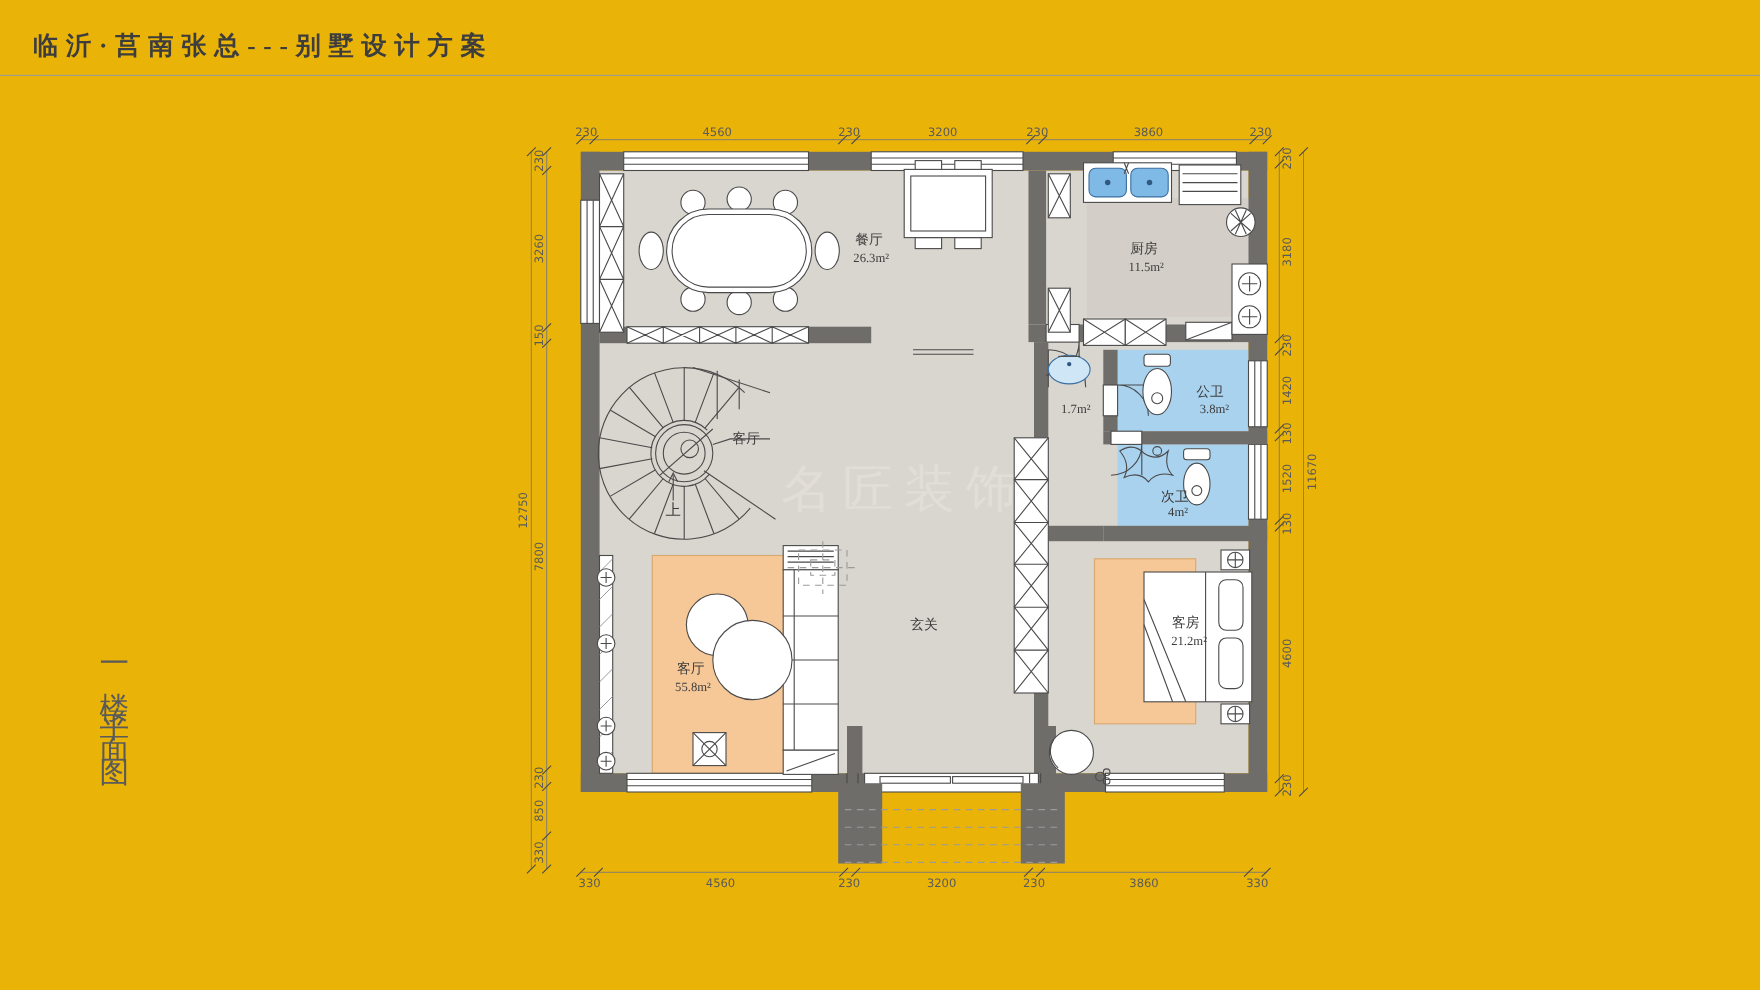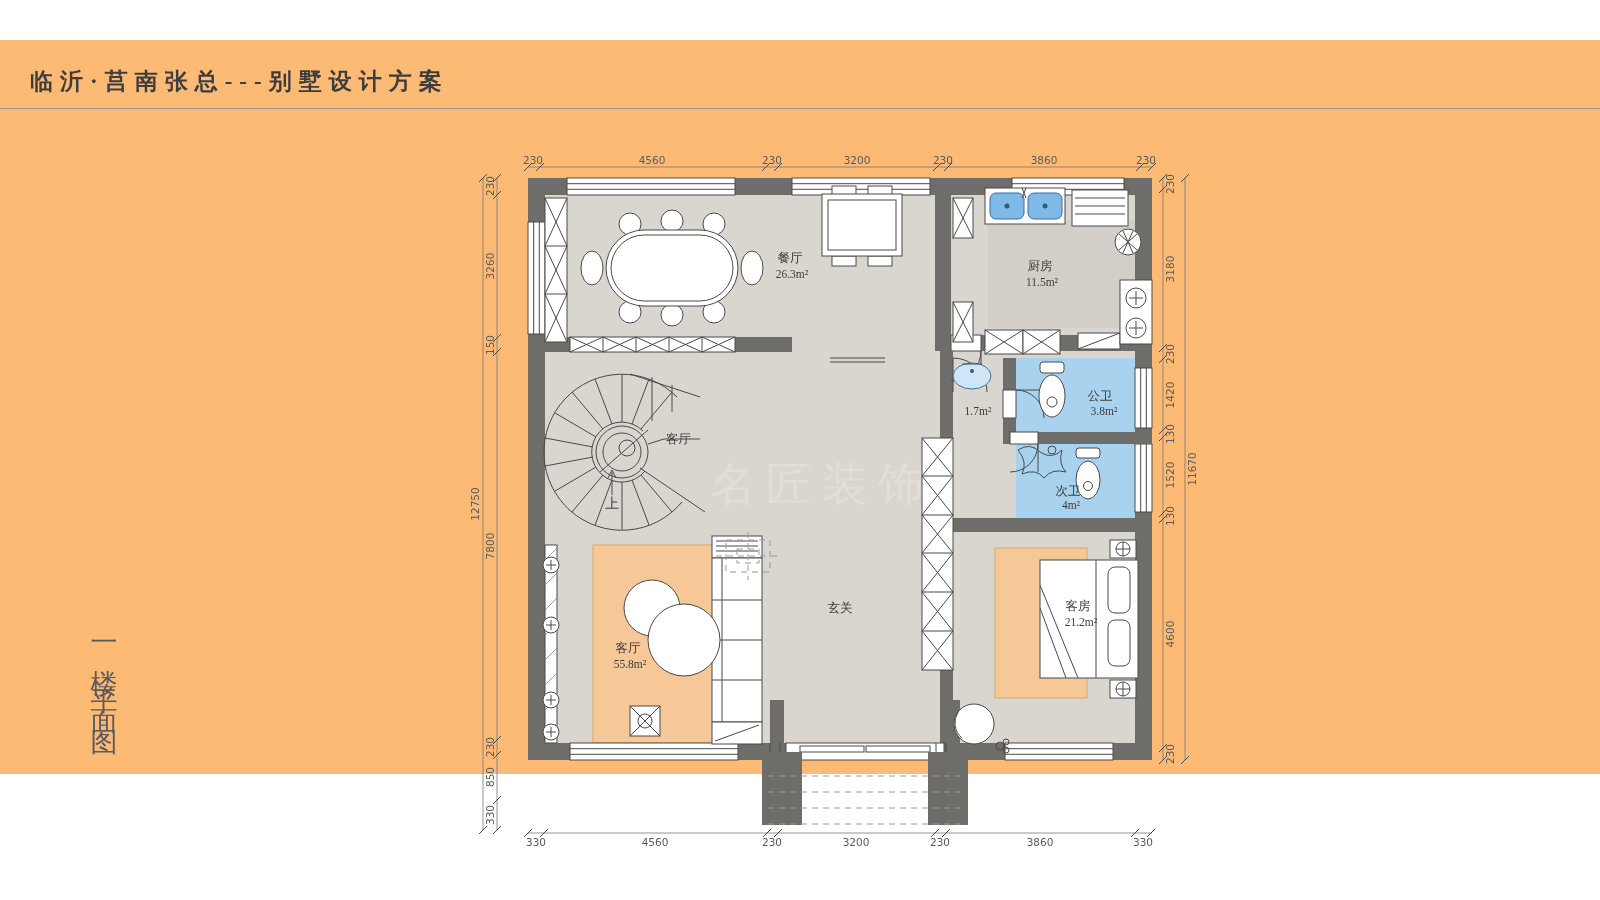--- a/index.html
+++ b/index.html
@@ -1,17 +1,17 @@
 <!DOCTYPE html>
 <html><head>
 <meta charset="utf-8">
 <style>
   html,body{margin:0;padding:0;background:#fff;width:1600px;height:900px;overflow:hidden;
     font-family:"Liberation Serif", serif;}
-  .stage{position:relative;width:1600px;height:734px;background:#fdba74;margin-top:40px;}
+  .stage{position:relative;width:1600px;height:900px;background:#eab308;}
   .title{position:absolute;left:30px;top:26px;font-size:23px;font-weight:bold;color:#3d3d3d;
     letter-spacing:7px;font-family:"Liberation Serif", serif;}
   .rule{position:absolute;left:0;top:68px;width:1600px;height:0;border-top:1px solid #9a9a9a;}
   .floorlabel{position:absolute;left:86px;top:588px;writing-mode:vertical-rl;text-orientation:upright;
     font-size:27px;color:#5a5a5a;letter-spacing:20px;font-family:"Liberation Serif", serif;}
   svg{position:absolute;left:0;top:0;}
   svg text{font-family:"Liberation Serif", serif;fill:#3c3c3c;}
   text.dim{font-family:"DejaVu Sans", sans-serif;font-size:10.5px;fill:#5a5a5a;}
   text.room{font-size:12.5px;}
   text.area{font-size:11.5px;}

